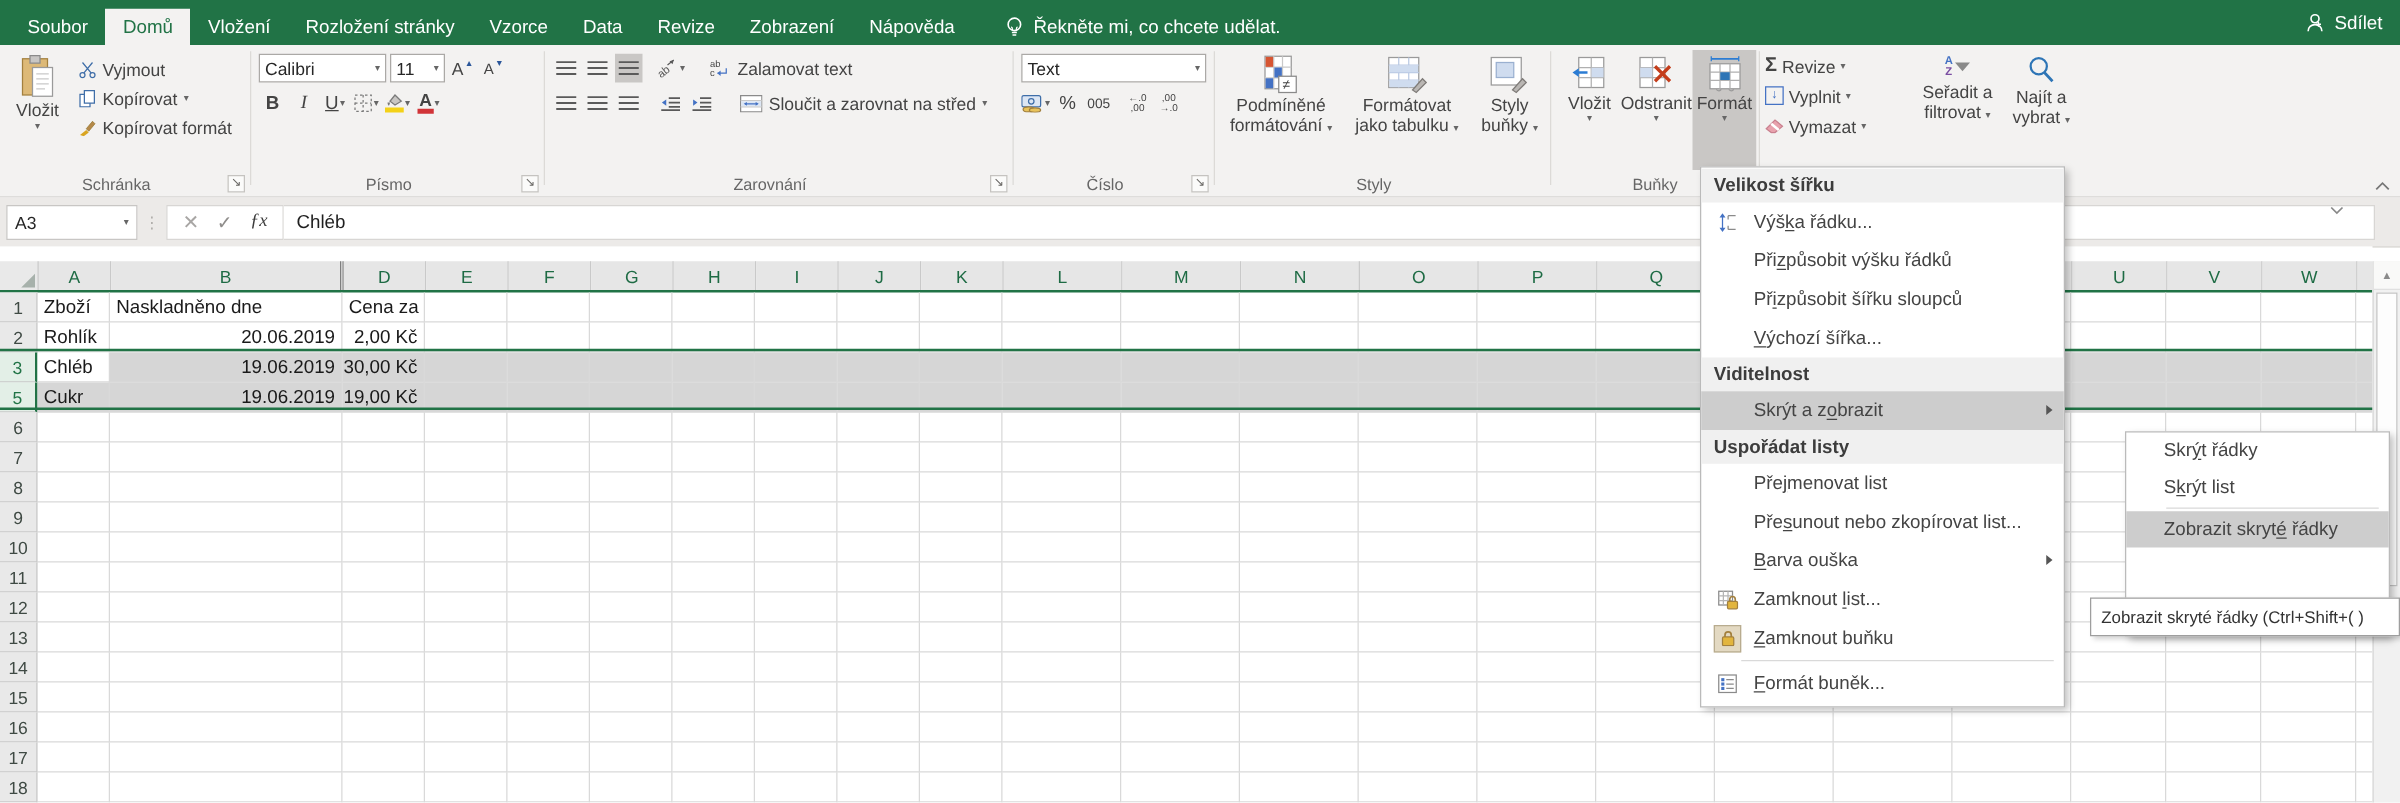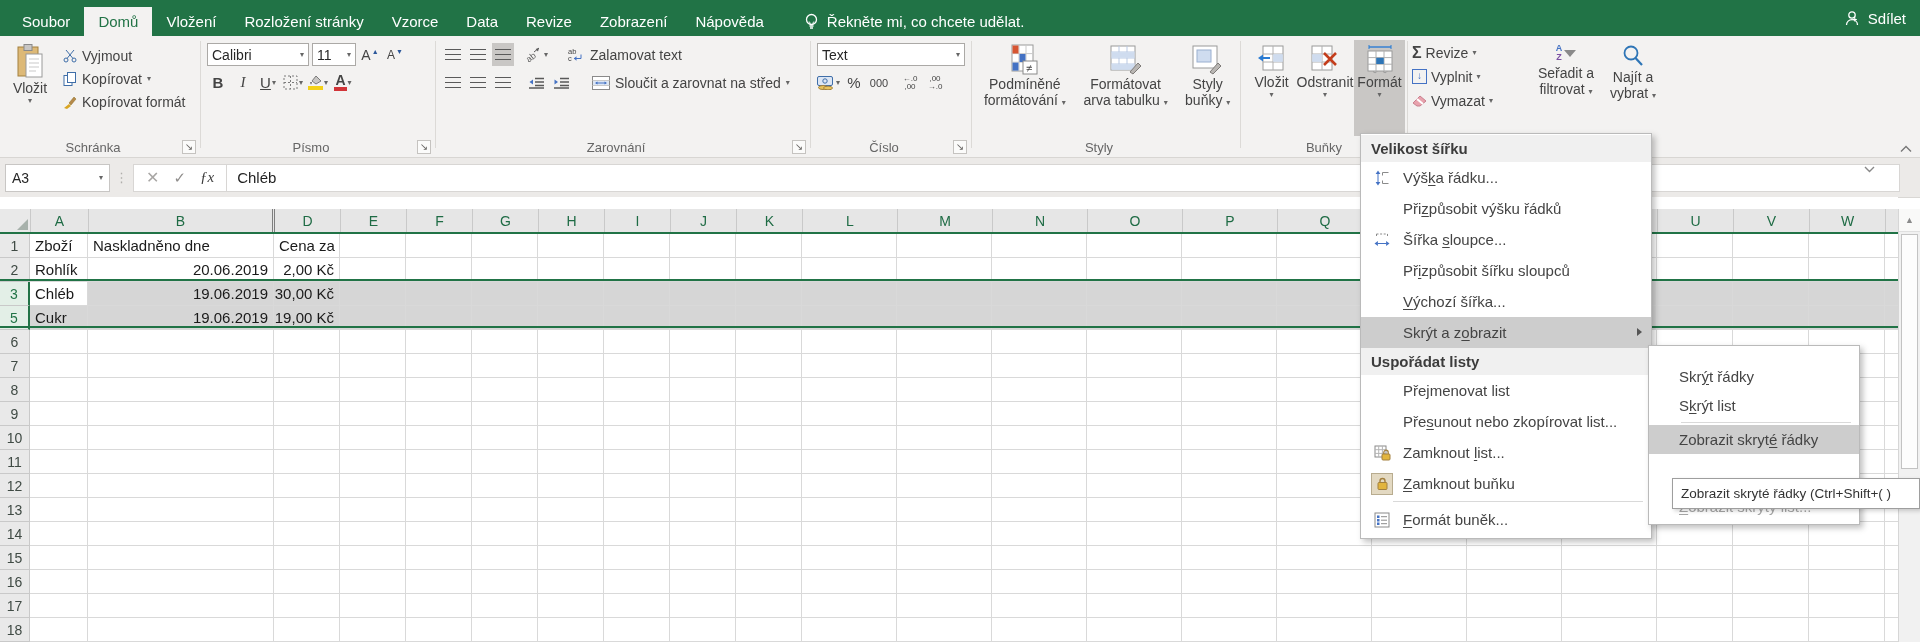--- a/index.html
+++ b/index.html
@@ -70,21 +70,21 @@
   .cellfill{flex:1;border-bottom:1px solid #d9d9d9}
   .cellfill.sel{background:#d6d6d6}
   .selline{position:absolute;left:0;width:1898px;height:2px;background:#217346;z-index:5}
   
   .scrollbar{position:absolute;top:209px;bottom:0;right:0;width:22px;background:#f1f1f1;border-left:1px solid #d6d6d6;box-sizing:border-box}
   .scrollbar .up{height:22px;background:#f9f9f8;border-bottom:1px solid #e0e0e0;color:#8a8a8a;font-size:9px;display:flex;align-items:center;justify-content:center}
   .scrollbar .thumb{margin:2px 2px;height:235px;background:#fdfdfd;border:1px solid #c3c3c3;box-sizing:border-box}
   
   .menu{position:absolute;background:#fff;border:1px solid #bababa;box-shadow:3px 3px 6px rgba(0,0,0,.25);z-index:50;font-size:15px;color:#444;padding:1px 0 3px}
   #format-menu{left:1360px;top:133px;width:290px}
-  #format-submenu{left:1648px;top:345px;width:210px;z-index:55;padding-top:16px}
+  #format-submenu{left:1700px;top:345px;width:210px;z-index:55;padding-top:0}
   .mhead{height:27px;line-height:27px;padding-left:10px;font-weight:bold;background:#f0f0f0;color:#3c3c3c}
   .mitem{height:31px;display:flex;align-items:center;position:relative;padding-left:8px}
   .mitem.hl{background:#cdcdcd}
   .mitem.disabled{color:#a6a6a6}
   .micon{width:26px;flex:none;display:flex;align-items:center;justify-content:center}
   .mlabel{margin-left:8px;white-space:nowrap}
   .marrow{position:absolute;right:9px;top:11px;width:0;height:0;border-left:5px solid #555;border-top:4.5px solid transparent;border-bottom:4.5px solid transparent}
   .msep{height:1px;background:#d9d9d9;margin:2px 8px 2px 32px}
   .mspacer{height:38px}
   #format-submenu .mitem{height:29px;padding-left:4px}
@@ -311,21 +311,21 @@
             <circle cx="8" cy="5" r="2.2" fill="none" stroke="#3f6ea8"></circle>
             <ellipse cx="6" cy="11.5" rx="4.5" ry="2" fill="#e8c35c" stroke="#a3803e"></ellipse>
             <ellipse cx="11" cy="12" rx="4.5" ry="1.8" fill="#e8c35c" stroke="#a3803e"></ellipse>
           </svg>
           <span class="dd">▾</span>
       </div>
       <div class="ibtn">
           <span style="font-size:15px;color:#444">%</span>
         </div>
       <div class="ibtn">
-          <span style="font-size:11px;color:#444">000</span>
+          <span style="font-size:11px;color:#444">005</span>
         </div>
       <div class="ibtn" style="margin-left:6px">
           <span class="dec">
             <span>←.0</span>
             <span>,00</span>
           </span>
         </div>
       <div class="ibtn">
           <span class="dec">
             <span>,00</span>
@@ -353,21 +353,21 @@
         <span class="lbl2"><span>Podmíněné</span><br><span>formátování</span> <span class="dd">▾</span></span>
       </div>
       <div class="bigbtn" style="width:98px">
         <svg width="32" height="32" viewBox="0 0 32 32">
             <rect x="1" y="2" width="24" height="24" fill="#fff" stroke="#9a9a9a"></rect>
             <path d="M1 8h24M1 14h24M1 20h24M9 2v24M17 2v24" stroke="#b9c9e3"></path>
             <rect x="1.5" y="8.2" width="23" height="5.6" fill="#cfdcef"></rect>
             <rect x="1.5" y="20.2" width="23" height="5.6" fill="#cfdcef"></rect>
             <path d="M20 28l8-9 3 3-8 8z" fill="#b9b6b3" stroke="#7e7b78"></path>
           </svg>
-        <span class="lbl2"><span>Formátovat</span><br><span>arva tabulku</span> <span class="dd">▾</span></span>
+        <span class="lbl2"><span>Formátovat</span><br><span>jako tabulku</span> <span class="dd">▾</span></span>
       </div>
       <div class="bigbtn" style="width:62px">
         <svg width="32" height="32" viewBox="0 0 32 32">
             <rect x="1" y="2" width="24" height="22" fill="#fff" stroke="#9a9a9a"></rect>
             <rect x="5" y="6" width="14" height="12" fill="#cfdcef" stroke="#9ab0d0"></rect>
             <path d="M18 28l8-9 3 3-8 8z" fill="#b9b6b3" stroke="#7e7b78"></path>
           </svg>
         <span class="lbl2"><span>Styly</span><br><span>buňky</span> <span class="dd">▾</span></span>
       </div>
     </div>
@@ -976,51 +976,46 @@
           <path d="M8.5 2.5h6M8.5 13.5h6M8.5 2.5v3M8.5 13.5v-3" stroke="#8a8a8a" fill="none"></path>
         </svg>
       </span>
       <span class="mlabel">Výš<u>k</u>a řádku...</span>
     </div>
     <div class="mitem">
       <span class="micon"></span>
       <span class="mlabel">Při<u>z</u>působit výšku řádků</span>
     </div>
     <div class="mitem">
-      <span class="micon">
-        <svg width="16" height="16" viewBox="0 0 16 16">
-          <path d="M3.5 11.5h9" stroke="#4472c4"></path>
-          <path d="M0.5 11.5l3.4-2.4v4.8z" fill="#4472c4"></path>
-          <path d="M15.5 11.5l-3.4-2.4v4.8z" fill="#4472c4"></path>
-          <path d="M2.5 2h11M2.5 2v3.5M13.5 2v3.5" stroke="#8a8a8a" fill="none" stroke-dasharray="2 1.6"></path>
-        </svg>
-      </span>
-      <span class="mlabel">Šířka <u>s</u>loupce...</span>
-    </div>
-    <div class="mitem">
       <span class="micon"></span>
       <span class="mlabel">Př<u>i</u>způsobit šířku sloupců</span>
     </div>
     <div class="mitem">
       <span class="micon"></span>
       <span class="mlabel"><u>V</u>ýchozí šířka...</span>
     </div>
+    <div class="mhead">Viditelnost</div>
     <div class="mitem hl">
       <span class="micon"></span>
       <span class="mlabel">Skrýt a z<u>o</u>brazit</span>
       <span class="marrow"></span>
     </div>
     <div class="mhead">Uspořádat listy</div>
     <div class="mitem">
       <span class="micon"></span>
       <span class="mlabel">Pře<u>j</u>menovat list</span>
     </div>
     <div class="mitem">
       <span class="micon"></span>
       <span class="mlabel">Pře<u>s</u>unout nebo zkopírovat list...</span>
+    </div>
+    <div class="mitem">
+      <span class="micon"></span>
+      <span class="mlabel"><u>B</u>arva ouška</span>
+      <span class="marrow"></span>
     </div>
     <div class="mitem">
       <span class="micon">
         <svg width="17" height="16" viewBox="0 0 17 16">
           <rect x="1" y="1" width="11" height="11" fill="#fff" stroke="#8a8a8a"></rect>
           <path d="M1 4.7h11M1 8.4h11M4.7 1v11M8.4 1v11" stroke="#b5b5b5"></path>
           <rect x="8" y="9" width="8" height="6" rx="1" fill="#e2b53e" stroke="#a3803e"></rect>
           <path d="M9.8 9V7.4a2.2 2.2 0 014.4 0V9" fill="none" stroke="#a3803e" stroke-width="1.3"></path>
         </svg>
       </span>

